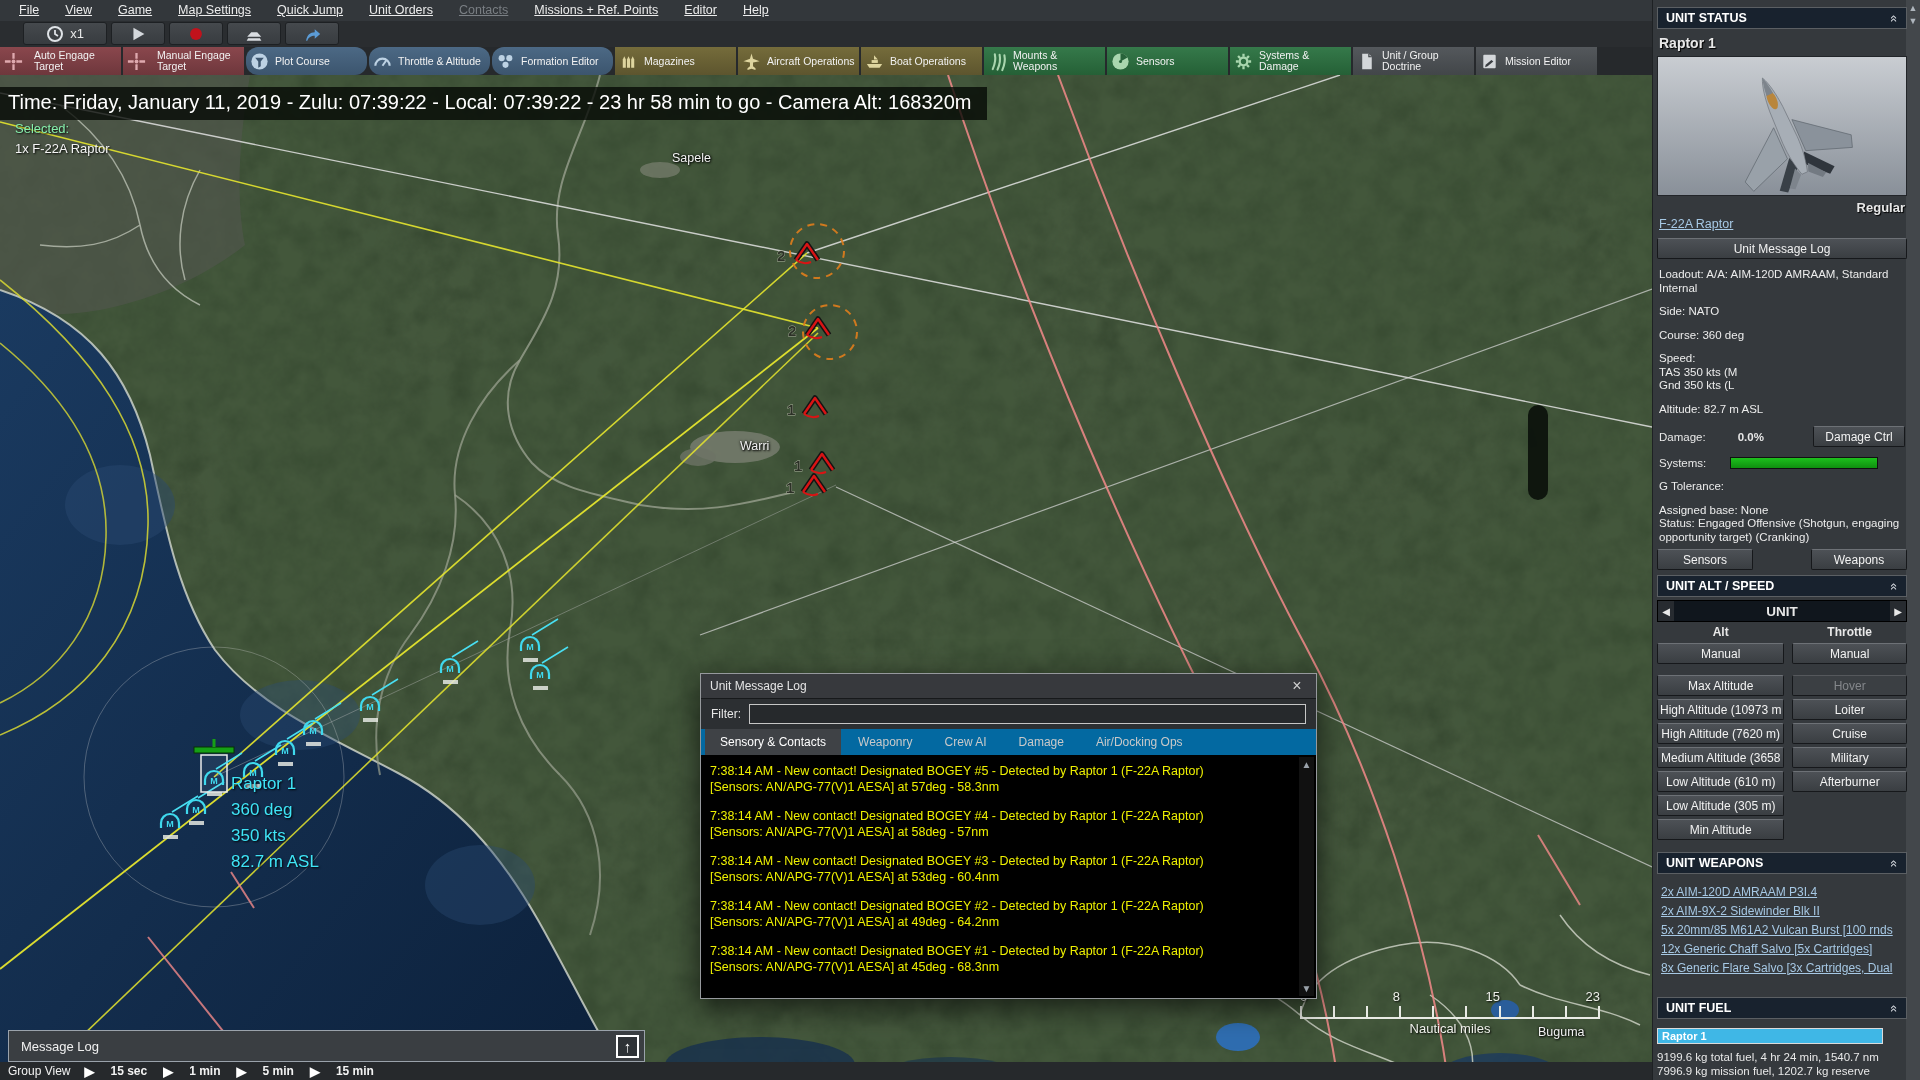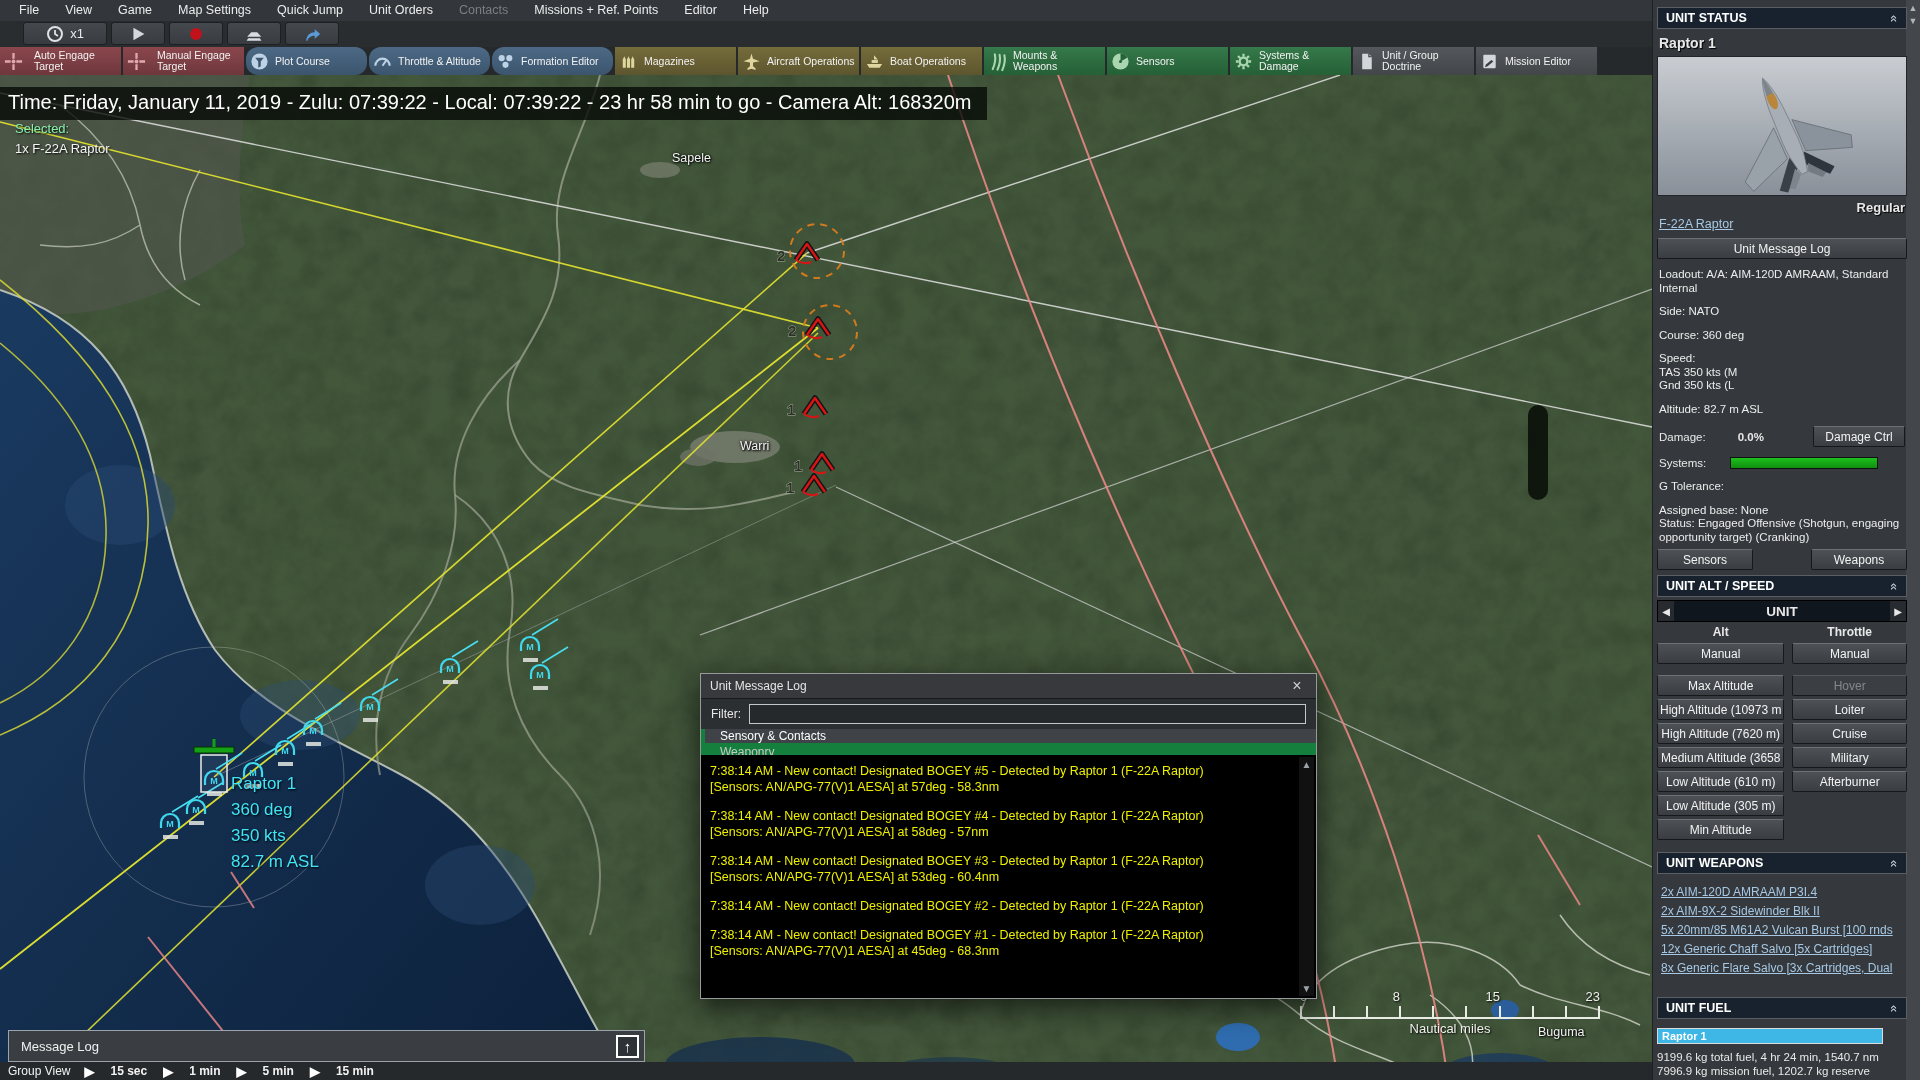--- a/index.html
+++ b/index.html
@@ -5,21 +5,21 @@
 * { margin:0; padding:0; box-sizing:border-box; }
 html,body { background:#1a1c1e; }
 .app {
   position:relative; width:1920px; height:1080px; overflow:hidden;
   background:#2b2e31; font-family:"Liberation Sans", sans-serif;
   color:#e8e8e8; user-select:none;
 }
 
 .menu-bar { position:absolute; left:0; top:0; width:1652px; height:21px;
   background:#33373b; display:flex; align-items:center; padding-left:6px; }
-.menu-item { padding:0 13px; font-size:12.5px; color:#ececec; line-height:21px; white-space:nowrap; }
+.menu-item { padding:0 13px; font-size:12.5px; color:#ececec; line-height:21px; white-space:nowrap;text-decoration:underline; }
 .menu-item[data-enabled="false"] { color:#7a7f84; }
 
 .quick-bar { position:absolute; left:0; top:21px; width:1652px; height:26px;
   background:#2a2d30; display:flex; gap:4px; padding:1px 0 0 23px; }
 .qbtn { height:23px; background:linear-gradient(#45494d,#383c40); border:1px solid #1d2023;
   border-radius:3px; display:flex; align-items:center; justify-content:center; gap:6px; padding:0 15px; }
 .qbtn .mult { font-size:13px; color:#e8e8e8; }
 
 .main-toolbar { position:absolute; left:0; top:47px; width:1920px; height:28px;
   background:#26292c; display:flex; gap:2px; }
@@ -61,21 +61,21 @@
 .mlb-up { margin-left:auto; width:23px; height:23px; border:2px solid #fff; background:#2e3236; color:#fff;
   display:flex; align-items:center; justify-content:center; font-size:15px; font-weight:bold; }
 
 .dialog { position:absolute; left:700px; top:673px; width:617px; height:326px; background:#2e3134;
   border:1px solid #96999d; box-shadow:0 8px 28px rgba(0,0,0,.65); display:flex; flex-direction:column; z-index:5; }
 .dlg-title { height:25px; background:#37393d; display:flex; align-items:center; padding:0 9px;
   font-size:12px; color:#e4e4e4; border-bottom:1px solid #17191b; }
 .dlg-close { margin-left:auto; color:#cfcfcf; font-size:16px; width:20px; text-align:center; }
 .dlg-filter { height:30px; display:flex; align-items:center; padding:0 10px; gap:8px; background:#2c2f32; font-size:12px; }
 .dlg-filter input { flex:1; height:20px; background:#26292c; border:1px solid #c6c6c6; color:#eee; font-size:12px; padding:0 4px; outline:none; }
-.dlg-tabs { height:26px; display:flex; align-items:stretch; background:#15803d; padding-left:4px; gap:2px; font-size:12px;flex-direction:column; }
+.dlg-tabs { height:26px; display:flex; align-items:stretch; background:#0369a1; padding-left:4px; gap:2px; font-size:12px; }
 .dlg-tab { display:flex; align-items:center; padding:0 15px; color:#c9c9c9; white-space:nowrap; }
 .dlg-tab[data-active="true"] { background:#3f4246; color:#fff; }
 .dlg-log { flex:1; background:#000; position:relative; padding:8px 24px 6px 9px; overflow:hidden; }
 .log-msg { color:#eef000; font-size:12.5px; line-height:16px; margin-bottom:13px; }
 .dlg-scroll { position:absolute; right:2px; top:2px; bottom:2px; width:15px; background:#111;
   display:flex; flex-direction:column; justify-content:space-between; align-items:center; color:#9aa2aa; font-size:10px; padding:2px 0; }
 
 .sidebar { position:absolute; left:1652px; top:0; width:268px; height:1080px; background:#35393d; border-left:1px solid #1e2124; }
 .sb-inner { position:absolute; left:4px; top:2px; width:250px; }
 .sb-scroll { position:absolute; right:0; top:0; width:14px; height:1080px; background:#43474b;
@@ -512,20 +512,21 @@
           <div>[Sensors: AN/APG-77(V)1 AESA] at 58deg - 57nm</div>
         </div>
 
         <div class="log-msg">
           <div>7:38:14 AM - New contact! Designated BOGEY #3 - Detected by Raptor 1 (F-22A Raptor)</div>
           <div>[Sensors: AN/APG-77(V)1 AESA] at 53deg - 60.4nm</div>
         </div>
 
         <div class="log-msg">
           <div>7:38:14 AM - New contact! Designated BOGEY #2 - Detected by Raptor 1 (F-22A Raptor)</div>
+          <div>[Sensors: AN/APG-77(V)1 AESA] at 49deg - 64.2nm</div>
         </div>
 
         <div class="log-msg">
           <div>7:38:14 AM - New contact! Designated BOGEY #1 - Detected by Raptor 1 (F-22A Raptor)</div>
           <div>[Sensors: AN/APG-77(V)1 AESA] at 45deg - 68.3nm</div>
         </div>
       </div>
   </div>
 
   <div class="sidebar">

